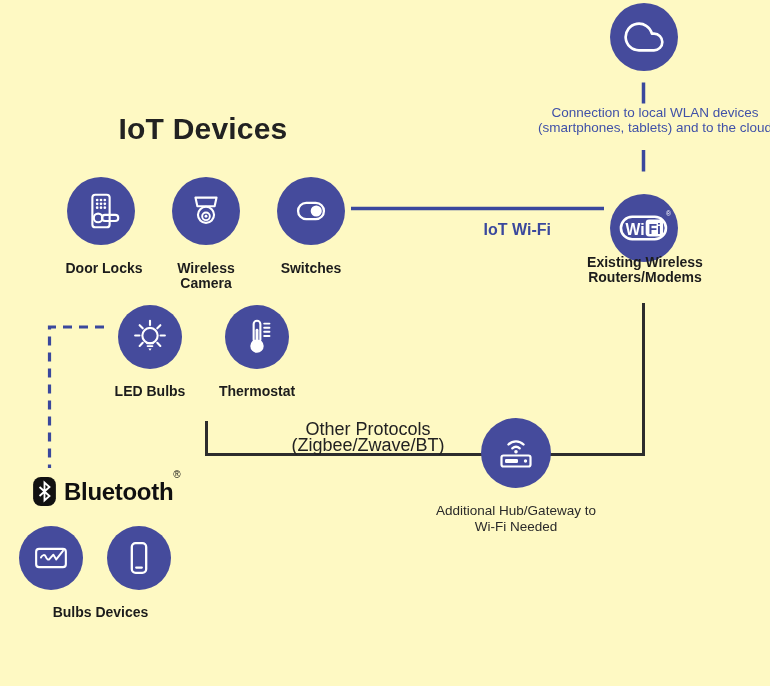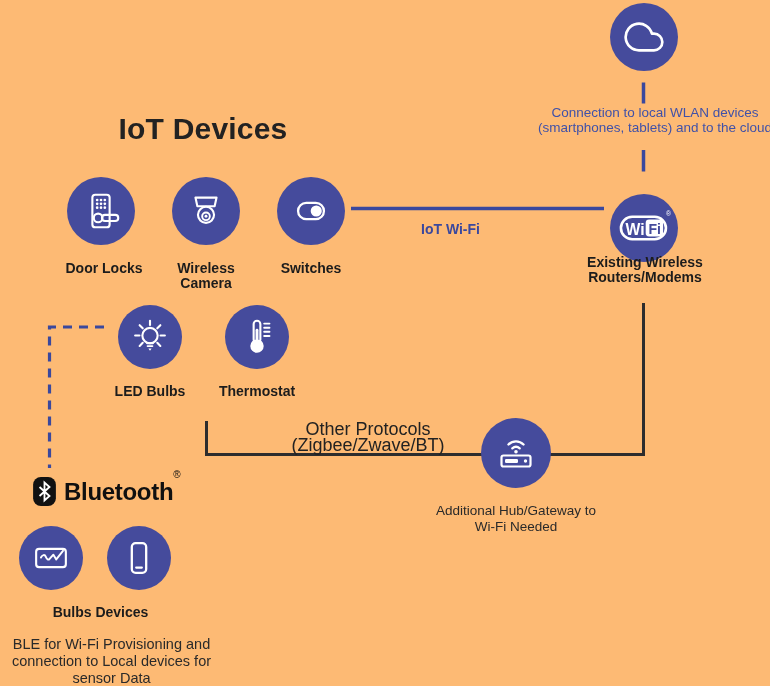--- a/index.html
+++ b/index.html
@@ -5,43 +5,43 @@
   :root{
     --circle-fill:#454b9c;
     --blue-line:#3a489d;
     --blue-text:#4051a8;
     --black-line:#2d2d2d;
     --label:#1c1c1c;
     --body:#2a2a2a;
   }
   html,body{margin:0;padding:0;background:#ffffff;}
   .canvas{
-    position:relative;width:770px;height:686px;background:#fdba74;overflow:hidden;
+    position:relative;width:770px;height:686px;background:#fef9c3;overflow:hidden;
     font-family:"Liberation Sans",sans-serif;
   }
   .connectors{position:absolute;left:0;top:0;z-index:1;}
   .connector-blue{stroke:var(--blue-line);}
   .connector-black{stroke:var(--black-line);fill:none;}
   .node-circle{
     position:absolute;z-index:2;border-radius:50%;background:var(--circle-fill);
     display:flex;align-items:center;justify-content:center;
   }
   .node-circle svg{display:block;}
   .label{
     position:absolute;z-index:3;text-align:center;font-weight:bold;
     font-size:14px;line-height:15px;color:var(--label);
   }
   .caption{
     position:absolute;z-index:3;text-align:center;font-weight:normal;
     font-size:13.5px;line-height:16px;color:var(--body);
   }
   .caption.blue{color:var(--blue-text);line-height:15px;}
   .edge-label-blue{
-    position:absolute;z-index:3;text-align:left;font-weight:bold;
-    font-size:14px;color:var(--blue-line);
+    position:absolute;z-index:3;text-align:right;font-weight:bold;
+    font-size:16px;color:var(--blue-line);
   }
   .title{
     position:absolute;z-index:3;margin:0;text-align:center;
     font-size:30px;font-weight:bold;color:#222;letter-spacing:.2px;
   }
   .bt-row{position:absolute;z-index:3;display:flex;align-items:flex-end;gap:8px;}
   .bt-word{font-size:24px;font-weight:bold;color:#101010;letter-spacing:-.3px;}
   .bt-reg{font-size:10px;font-weight:normal;color:#101010;vertical-align:top;position:relative;top:-9px;}
   .icon-stroke{stroke:#fff;fill:none;stroke-linecap:round;stroke-linejoin:round;}
   .wifi-fi-text{fill:var(--circle-fill);font-weight:bold;}
@@ -198,19 +198,14 @@
     </svg>
   </div>
   <div class="node-circle" style="left:107px;top:526px;width:64px;height:64px;">
     <svg viewBox="0 0 48 48" width="46" height="46">
       <rect class="icon-stroke" x="16.5" y="8.5" width="15" height="31" rx="4" stroke-width="2.4"></rect>
       <path class="icon-stroke" d="M21 34 h6" stroke-width="2.2"></path>
     </svg>
   </div>
   <div class="label" style="left:23px;top:605px;width:155px;">Bulbs Devices</div>
 
-  <div class="caption" style="left:0px;top:636px;width:223px;font-size:14.5px;line-height:17px;">
-    <div>BLE for Wi-Fi Provisioning and</div>
-    <div>connection to Local devices for</div>
-    <div>sensor Data</div>
-  </div>
 
 </div>
 
 </body></html>

